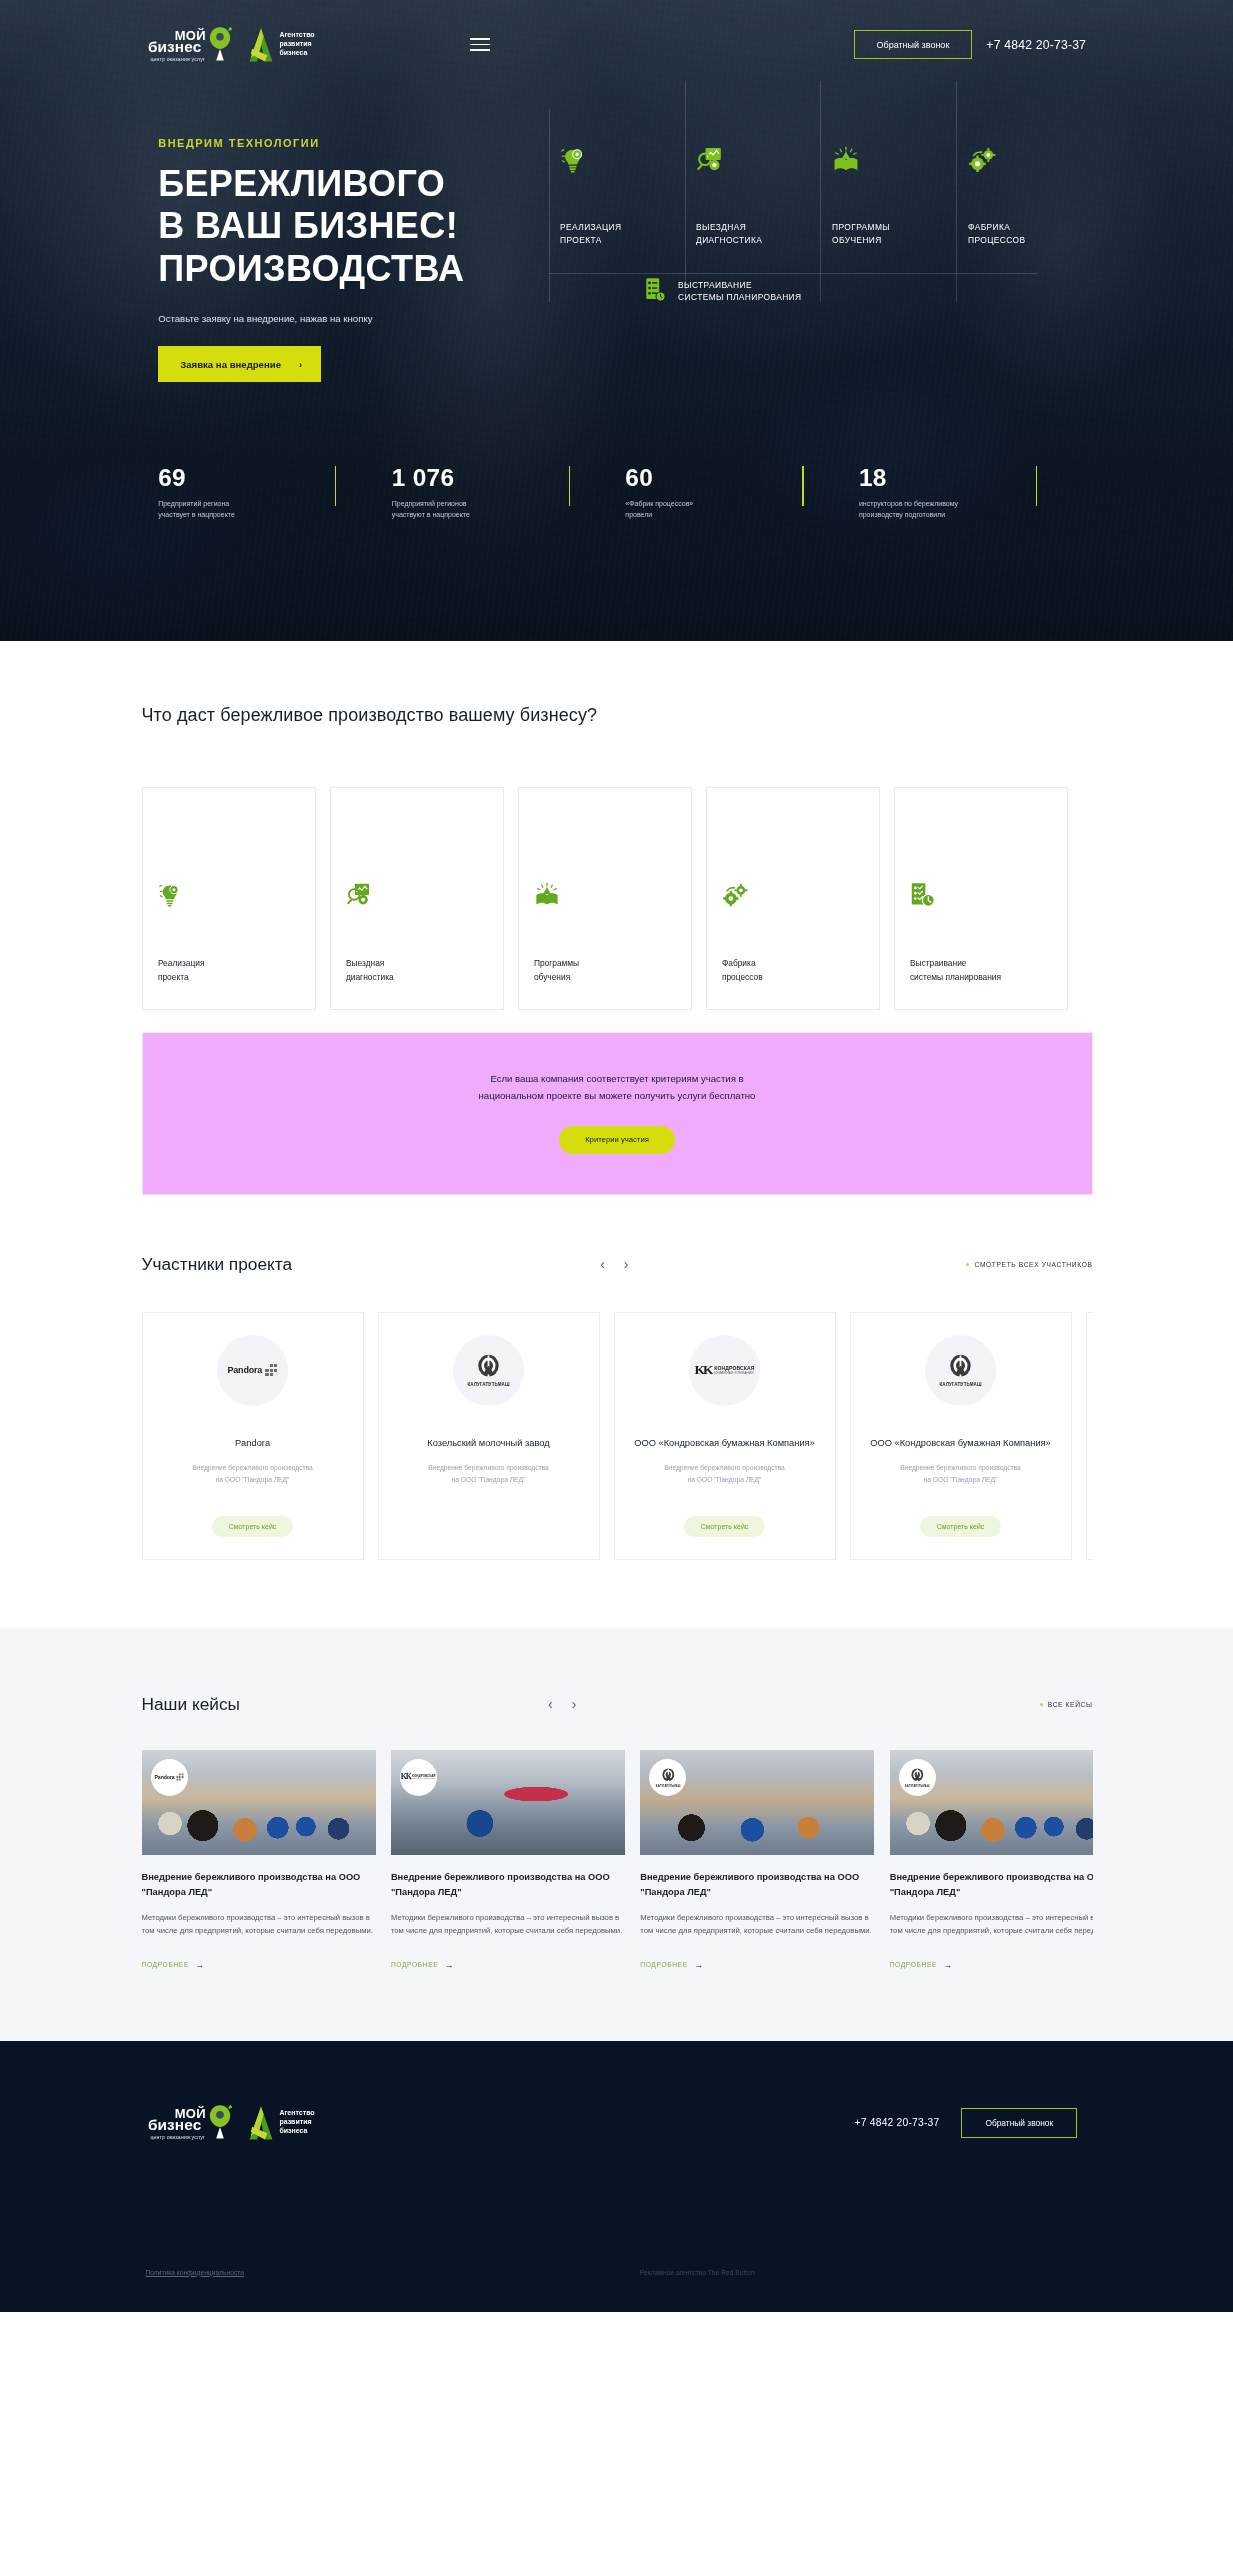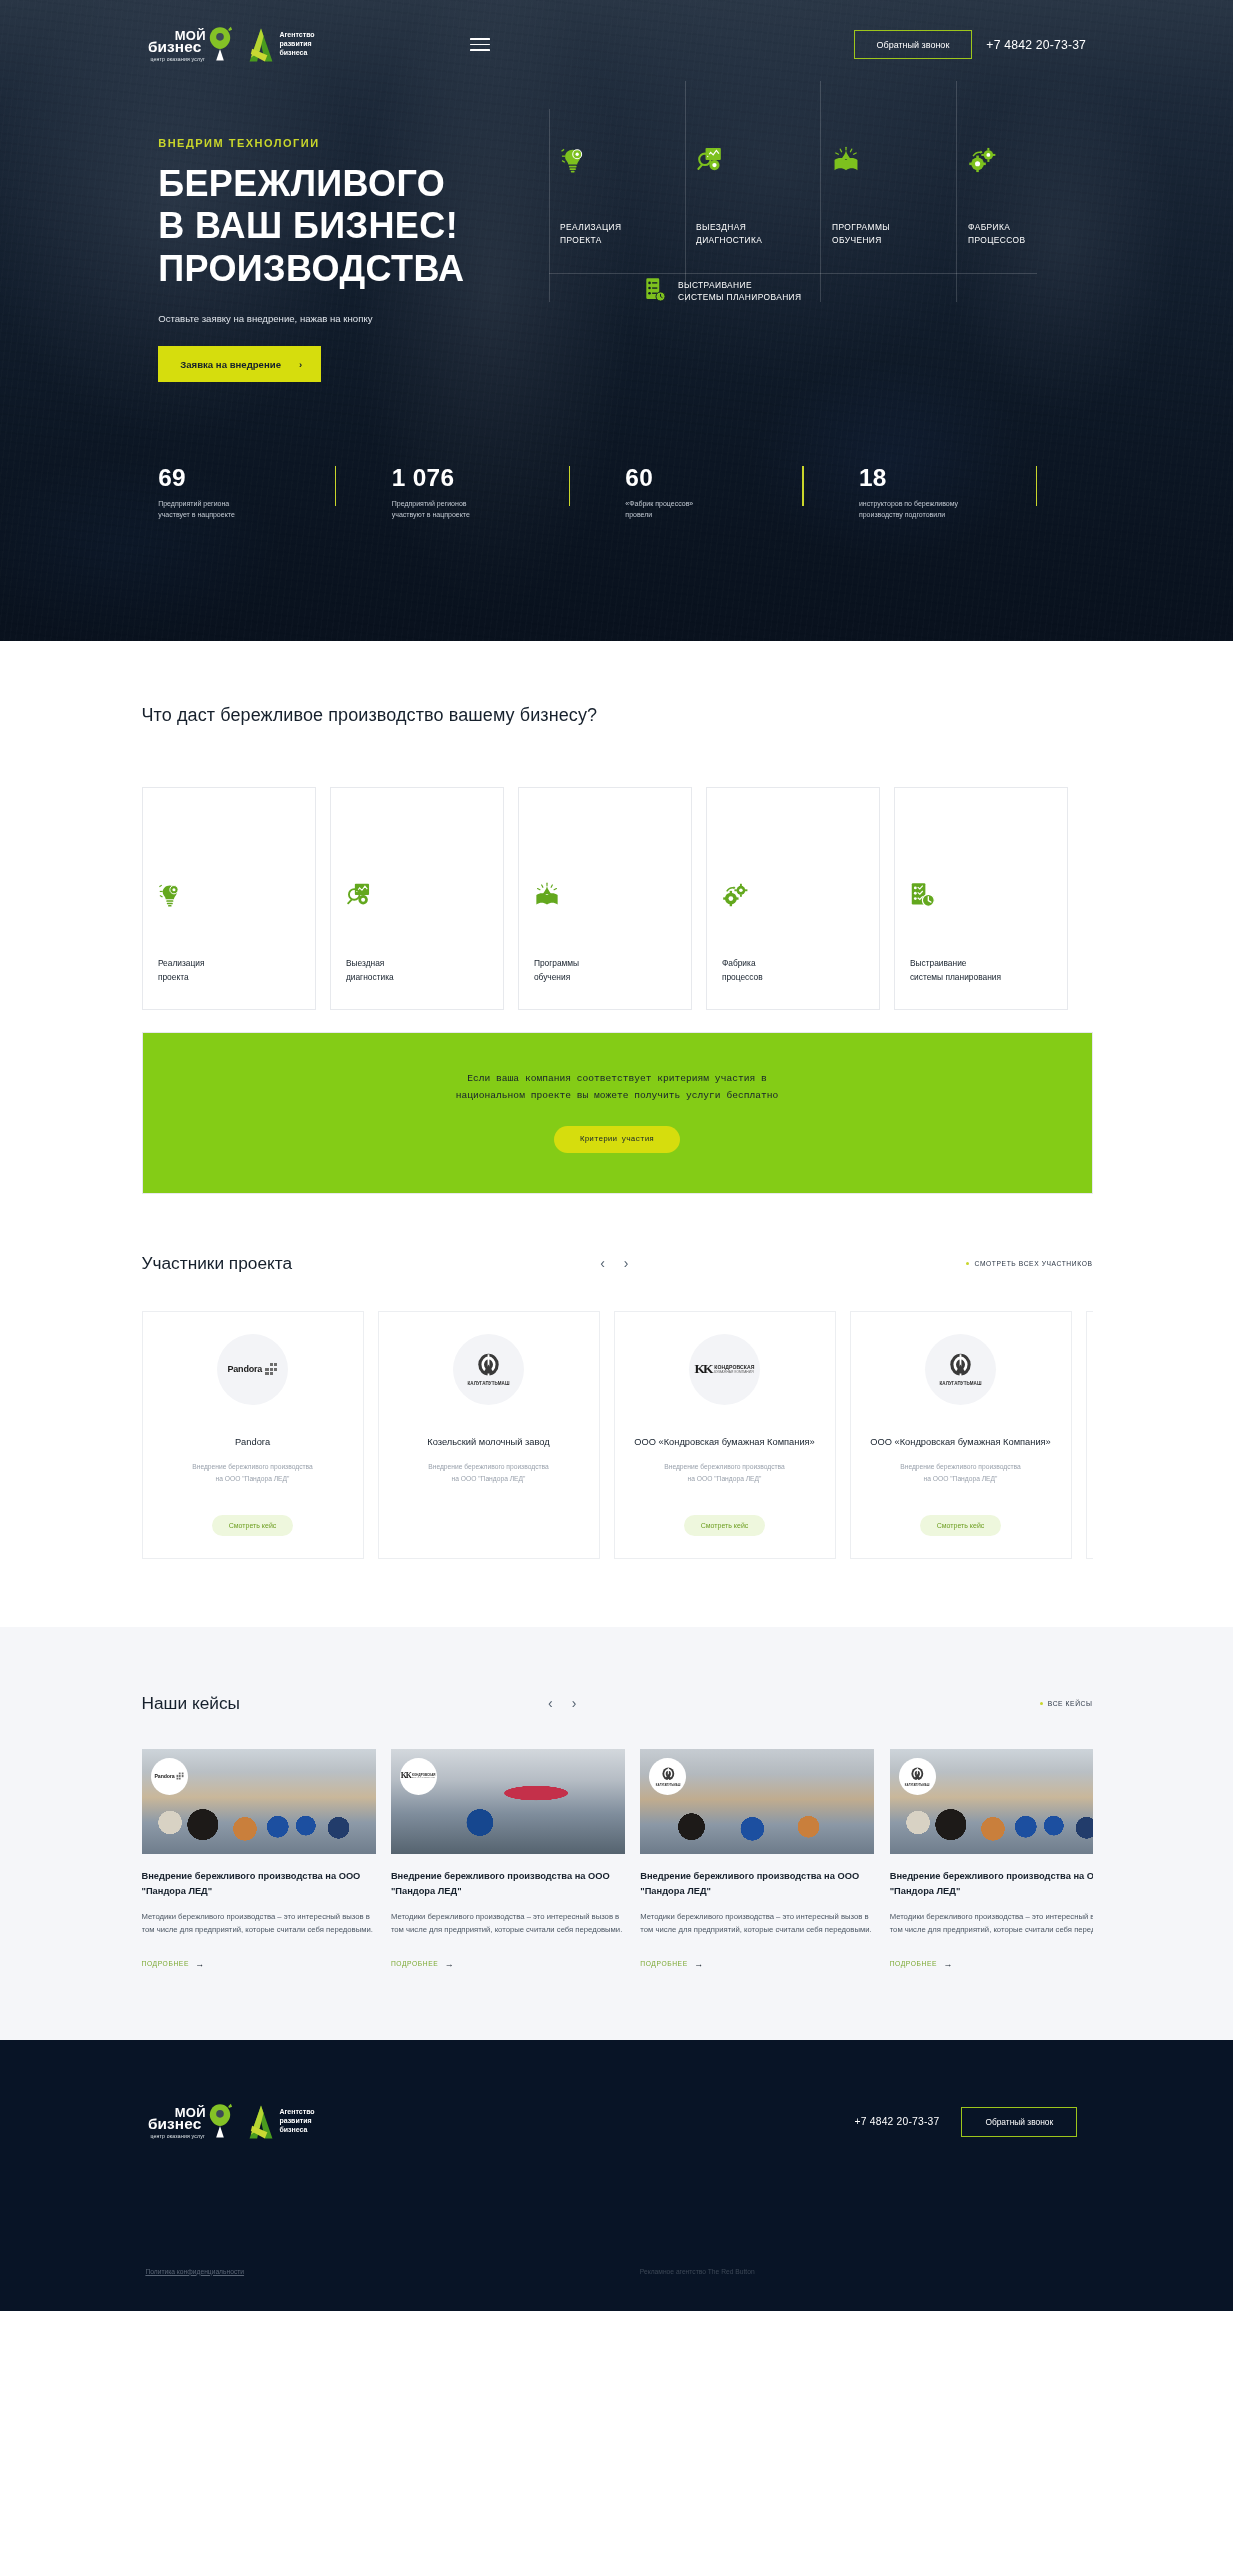--- a/index.html
+++ b/index.html
@@ -114,22 +114,22 @@
   .sec-title { font-size: 18px; line-height: 1.42; font-weight: 400; color: #16202c; letter-spacing: 0.1px; }
   .cards5 { display: flex; gap: 14px; margin-top: 58px; }
   .card5 {
     width: 174px; height: 223px; border: 0.6px solid #e7e9ed; background: #fff;
     padding: 0 15.4px; display: flex; flex-direction: column; justify-content: flex-end;
   }
   .card5 .glyph { height: 35px; margin-bottom: 39px; }
   .card5 .t { font-size: 8.4px; line-height: 1.7; color: #16202c; margin-bottom: 24.4px; }
 
   .promo {
-    margin-top: 22px; background: #84cc16; border: 0.6px solid #e7e9ed;
-    padding: 37px 0 40px; text-align: center; font-family: Liberation Mono, monospace;
+    margin-top: 22px; background: #f0abfc; border: 0.6px solid #e7e9ed;
+    padding: 37px 0 40px; text-align: center;
   }
   .promo p { font-size: 9.6px; line-height: 1.85; color: #16202c; }
   .btn-criteria {
     margin-top: 20.6px; background: #d6dd0d; color: #14202c; border: none; cursor: pointer;
     font-family: inherit; font-size: 7.7px; font-weight: 500; padding: 9.6px 26px; border-radius: 16.7px;
   }
 
   
   .sec-head { display: flex; align-items: center; }
   .sec-head h2 { font-size: 17.3px; font-weight: 400; color: #16202c; }

